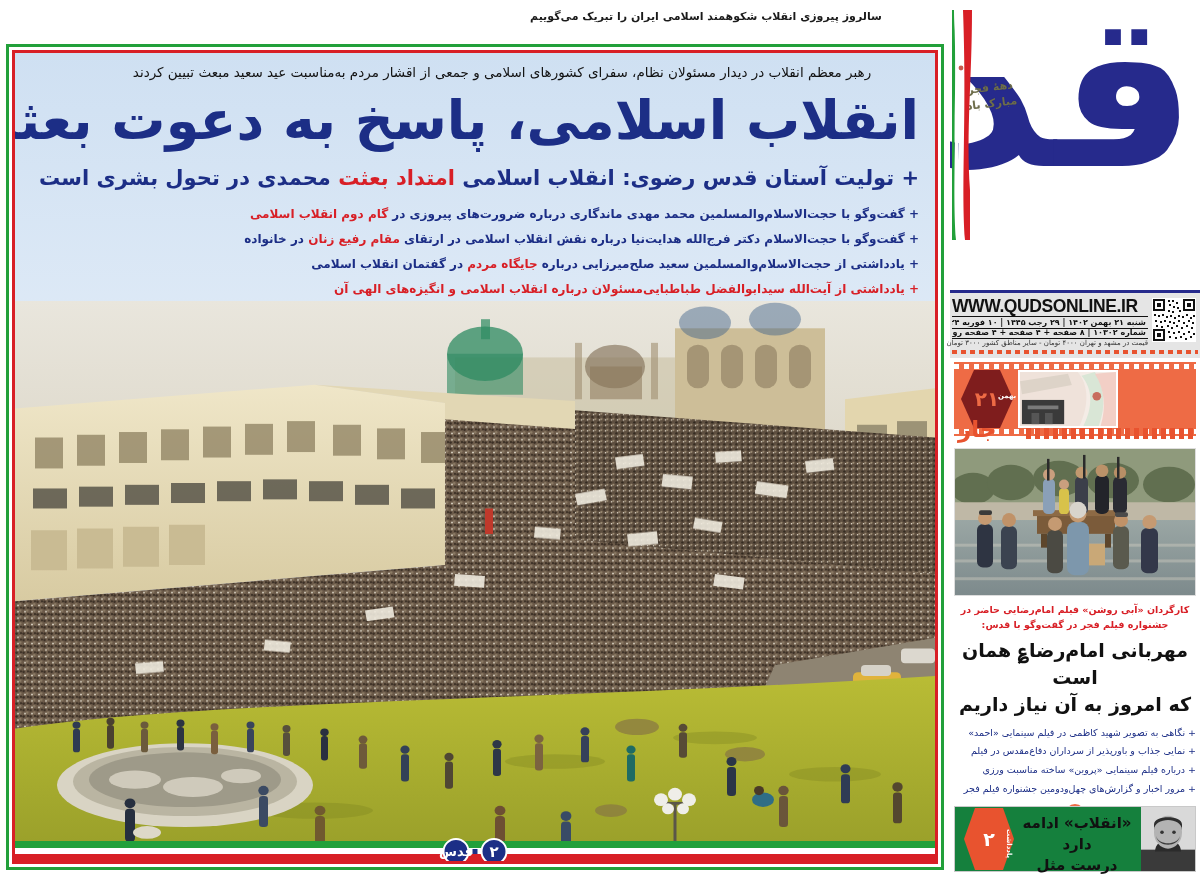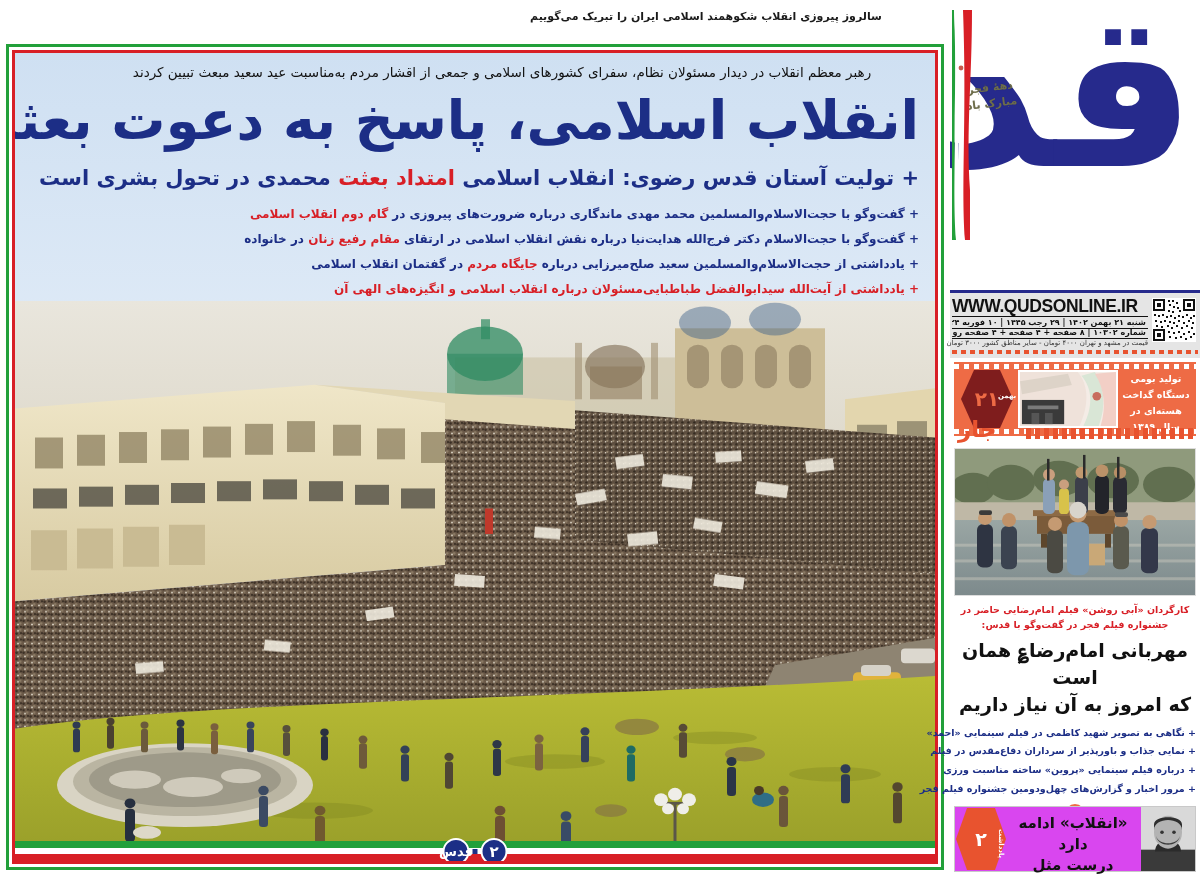--- a/index.html
+++ b/index.html
@@ -218,35 +218,35 @@
   #movie-kicker{
     margin-top:6px; font-size:9.5px; font-weight:700; color:#d81f26;
     text-align:center; line-height:1.6;
   }
   #movie-head{
     margin-top:5px; font-size:19px; font-weight:900; color:#111;
     text-align:center; line-height:1.4;
   }
   #movie-bullets{ margin-top:6px; }
   #movie-bullets .mb{
-    font-size:9.5px; font-weight:700; color:#1c2e86;
+    font-size:9.5px; font-weight:400; color:#1c2e86;
     line-height:1.45; padding:2.5px 0; text-align:right;
     white-space:nowrap;
   }
   #movie-page{
     margin:6px auto 0; width:20px;height:20px;border-radius:50%;
     background:#ee6b45;color:#fff;font-size:12px;font-weight:900;
     display:flex;align-items:center;justify-content:center;
   }
 
   
   #opinion{
     position:absolute; left:4px; right:4px; bottom:6px; height:66px;
-    border:1px solid #c9c9c9; background:#d946ef;
-    display:flex; align-items:stretch;
+    border:1px solid #c9c9c9; background:#15803d;
+    display:flex; align-items:stretch;padding-left:8px;
   }
   #opinion-photo{ width:54px; height:100%; overflow:hidden; flex:0 0 54px;}
   #opinion-photo svg{width:100%;height:100%;display:block;}
   #opinion-text{
     flex:1; padding:6px 6px 2px 4px; text-align:center;
   }
   #opinion-title{
     font-size:15px; font-weight:900; color:#111; line-height:1.4;
   }
   #opinion-badge{
@@ -668,21 +668,20 @@
     </div>
 
   </div>
 </div>
 
 <div id="sidebar">
 
   <div id="promo">
     <div id="promo-dash-top"></div>
     <div id="promo-dash-bot"></div>
-    <div id="promo-text">تولید بومی دستگاه گداخت هسته‌ای در سال ۱۳۸۹</div>
     <div id="promo-photo">
       <svg viewBox="0 0 100 58" preserveAspectRatio="none">
         <rect width="100" height="58" fill="#efe2da"></rect>
         <path d="M60 0 C72 14, 72 36, 62 58 L100 58 L100 0 Z" fill="#f4ece6"></path>
         <path d="M64 4 C76 18, 76 38, 66 58 L82 58 C90 36, 88 16, 78 0 Z" fill="#d9e6d6"></path>
         <path d="M78 2 C88 18, 90 38, 84 58 L100 58 L100 0 Z" fill="#f2cfc6"></path>
         <circle cx="80" cy="26" r="4.5" fill="#c0392b" opacity=".7"></circle>
         <rect x="2" y="30" width="44" height="26" fill="#3a3a3a"></rect>
         <rect x="8" y="36" width="32" height="4" fill="#7a7a7a"></rect>
         <rect x="12" y="44" width="8" height="12" fill="#565656"></rect>

